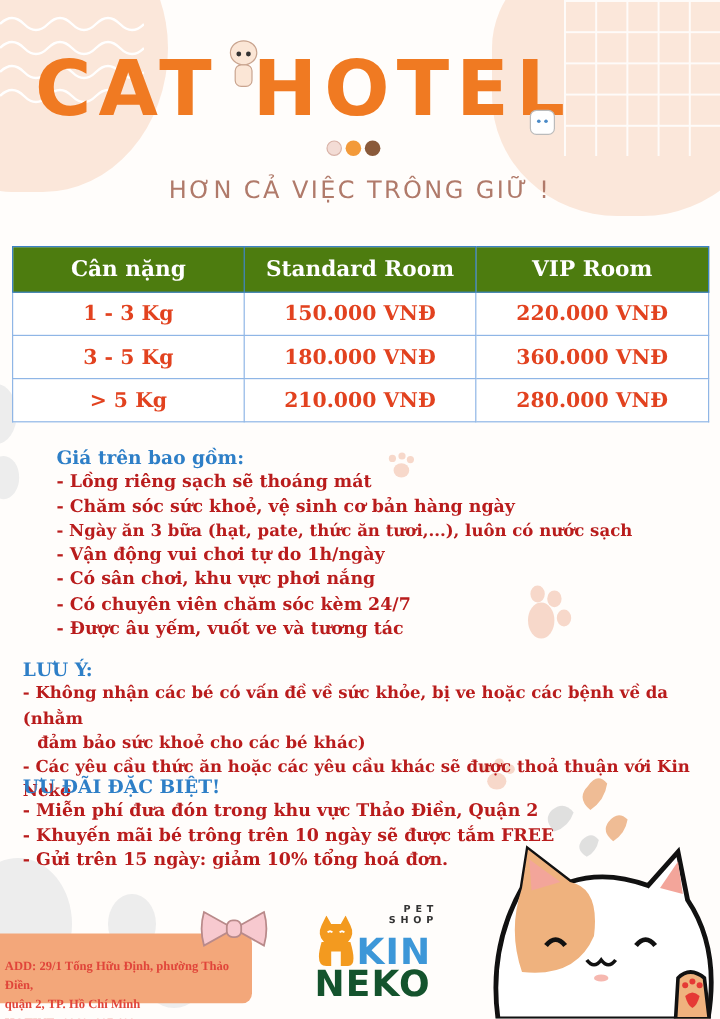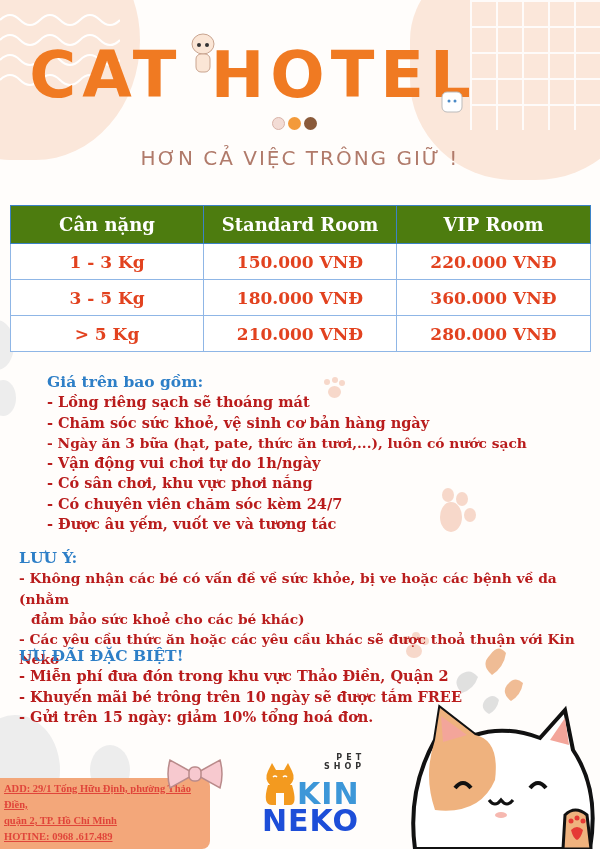--- a/index.html
+++ b/index.html
@@ -23,26 +23,26 @@
   .subtitle { position:absolute; left:0; width:600px; top:146px; text-align:center;
     font-family:"DejaVu Sans", sans-serif; font-size:20px; letter-spacing:2px; color:#b07a6a; font-weight:normal; }
   table.price { position:absolute; left:10px; top:205px; width:581px; border-collapse:collapse; }
   table.price th { background:#4d7c0f; color:#fff; font-size:18px; font-weight:bold; height:38px; border:1px solid #3b82c6; }
   table.price td { background:#fff; color:#e2421f; font-size:17px; font-weight:bold; height:36px; text-align:center; border:1px solid #8fb6e6; }
   table.price th:nth-child(1), table.price td:nth-child(1) { width:193px; }
   table.price th:nth-child(2), table.price td:nth-child(2) { width:193px; }
   .sec { position:absolute; left:19px; font-size:14.5px; line-height:20.3px; }
   .sec h3 { color:#2e7fc7; font-size:15.5px; font-weight:bold; }
   .sec li { list-style:none; color:#b91c1c; font-weight:bold; }
-  .addr { position:absolute; left:0; top:778px; width:210px; height:71px; background:#f3a77a; border-radius:0 8px 8px 0;
-    padding:3px 4px; font-family:"Liberation Serif", serif; font-size:10.5px; color:#e0453a; line-height:16px; font-weight:bold;text-decoration:underline; }
+  .addr { position:absolute; left:0; top:778px; width:210px; height:58px; background:#f3a77a; border-radius:0 8px 8px 0;
+    padding:20px 4px; font-family:"Liberation Serif", serif; font-size:10.5px; color:#e0453a; line-height:16px; font-weight:bold; }
   .bow { position:absolute; left:166px; top:756px; width:58px; height:36px; z-index:3; }
   .logo { position:absolute; left:262px; top:753px; width:100px; height:80px; z-index:3; }
   .logo .kin { position:absolute; left:35px; top:23px; font-family:"DejaVu Sans", sans-serif; font-weight:bold; font-size:30px; color:#3d97d8; letter-spacing:1px; }
-  .logo .neko { position:absolute; left:0; top:50px; font-family:"DejaVu Sans", sans-serif; font-weight:bold; font-size:30px; color:#1d4ed8; letter-spacing:1px; }
+  .logo .neko { position:absolute; left:0; top:50px; font-family:"DejaVu Sans", sans-serif; font-weight:bold; font-size:30px; color:#14532d; letter-spacing:1px; }
   .logo .pet { position:absolute; left:62px; top:0; font-family:"DejaVu Sans", sans-serif; font-weight:bold; font-size:8px; letter-spacing:4px; color:#333; line-height:9px; text-align:right; }
   .cat { position:absolute; left:405px; top:640px; width:195px; height:209px; z-index:3; }
 </style>
 </head>
 <body>
 
 <div class="blob blob-tl"></div>
 <svg class="wave" viewBox="0 0 120 80">
   <path d="M0 10 q10 -10 20 0 t20 0 t20 0 t20 0 t20 0 t20 0" stroke="#fff" stroke-width="2" fill="none"></path>
   <path d="M0 30 q10 -10 20 0 t20 0 t20 0 t20 0 t20 0 t20 0" stroke="#fff" stroke-width="2" fill="none"></path>

